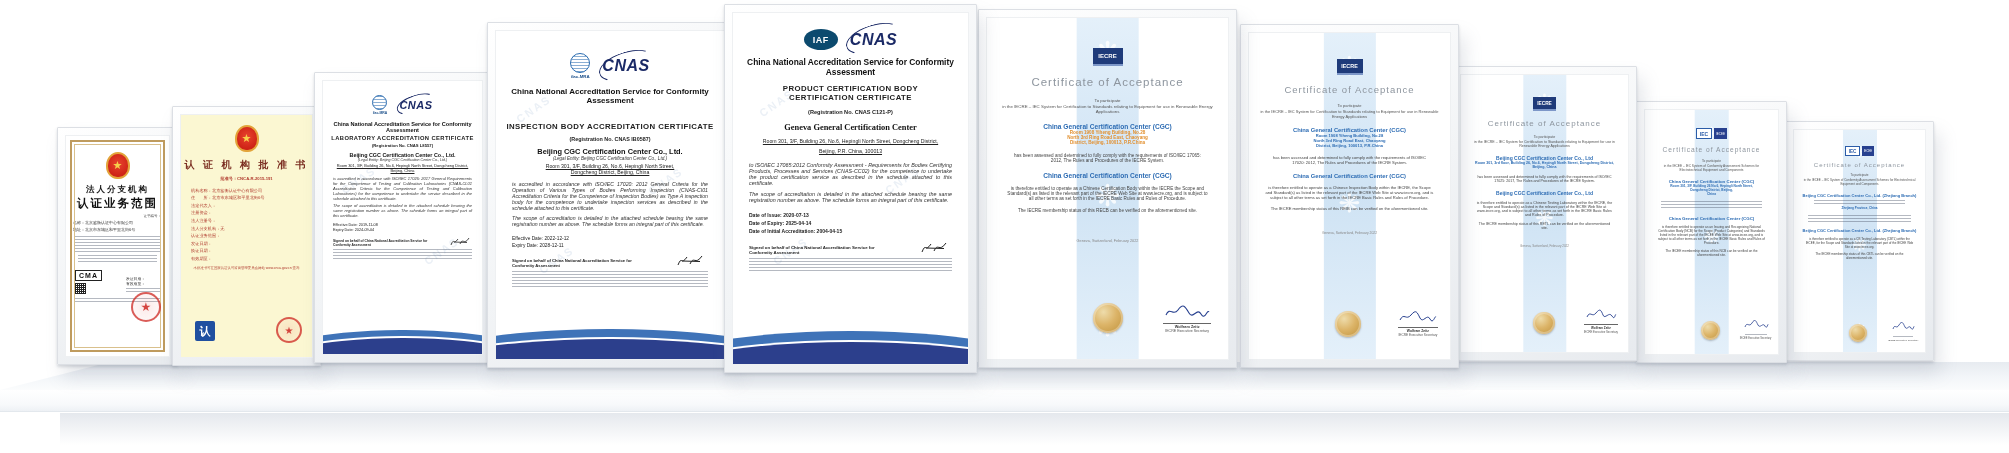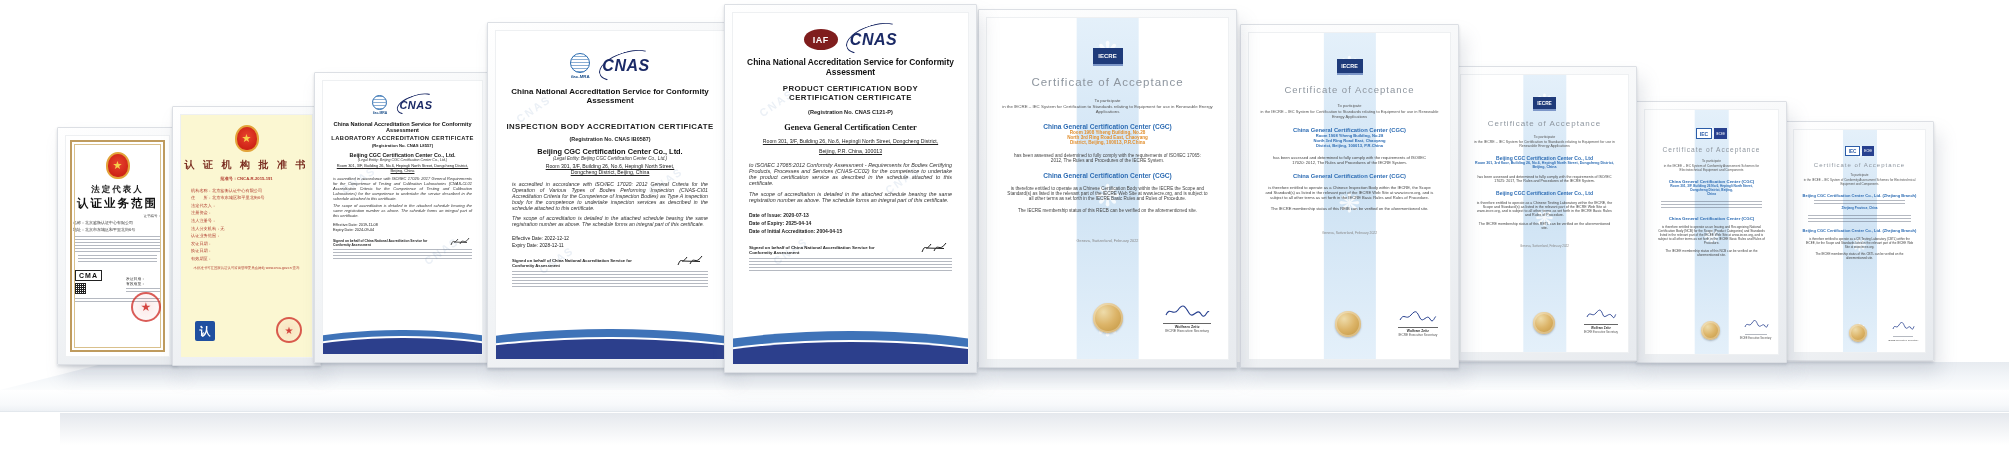--- a/index.html
+++ b/index.html
@@ -51,21 +51,21 @@
 
   
   .logos { display:flex; align-items:center; justify-content:center; gap:12px; }
   .ilac { display:inline-flex; flex-direction:column; align-items:center; gap:1px; }
   .ilac .ring { width:15px; height:15px; border-radius:50%; border:1px solid #2b6cb0;
     background:repeating-linear-gradient(0deg,rgba(43,108,176,.55) 0 1px,transparent 1px 3px); }
   .ilac b { font-size:3.4px; color:#1b4f8a; font-weight:bold; }
   .cnas-logo { position:relative; font-weight:bold; font-style:italic; color:#1b2a66; letter-spacing:.5px; }
   .cnas-logo .swoosh { position:absolute; left:-10%; top:-30%; width:120%; height:150%;
     border:1.5px solid #1b2a66; border-radius:50%; border-right-color:transparent; border-bottom-color:transparent; transform:rotate(-18deg); }
-  .iaf { background:#7f1d1d; color:#fff; border-radius:50%; width:34px; height:21px; display:flex; align-items:center; justify-content:center; font-weight:bold; font-size:9px; letter-spacing:.5px; }
+  .iaf { background:#0c4a6e; color:#fff; border-radius:50%; width:34px; height:21px; display:flex; align-items:center; justify-content:center; font-weight:bold; font-size:9px; letter-spacing:.5px; }
   .svc { font-weight:bold; color:#111; }
   .ttl { font-weight:bold; color:#222; letter-spacing:.4px; }
   .reg { font-weight:bold; color:#222; }
   .org-b { font-weight:bold; color:#111; }
   .legal { font-style:italic; color:#333; }
   .addr-u { color:#222; text-decoration:underline; }
   .para { color:#333; text-align:justify; font-style:italic; }
   .dates-l { align-self:flex-start; text-align:left; color:#222; }
   .signrow { align-self:stretch; display:flex; align-items:flex-end; justify-content:space-between; }
   .signed { font-weight:bold; color:#222; text-align:left; }
@@ -108,21 +108,21 @@
   <div class="shelf-shadow"></div>
 
   <div class="cert" style="left:57px;top:127px;width:121px;height:238px;z-index:1">
     <div class="paper col" style="padding-top:16px">
       <div class="gold-inner">
           <i></i>
         </div>
       <div class="emblem">
           <span>★</span>
         </div>
-      <div class="cma-t1">法定代表人</div>
+      <div class="cma-t1">法人分支机构</div>
       <div class="cma-t2">认证业务范围</div>
       <div class="cma-no">证书编号：</div>
       <div class="cma-line">名称：北京鉴衡认证中心有限公司</div>
       <div class="cma-line">地址：北京市东城区和平里北街6号</div>
       <div class="blurline micro" style="height:16px;margin:4px 9px 0"></div>
       <div class="blurline micro" style="height:7px;margin:3px 12px 0"></div>
       <div style="display:flex;align-self:stretch;justify-content:space-between;align-items:flex-end;margin:8px 9px 0">
         <div class="col" style="align-items:flex-start">
           <span class="cma-box">CMA</span>
           <span class="qr"></span>

